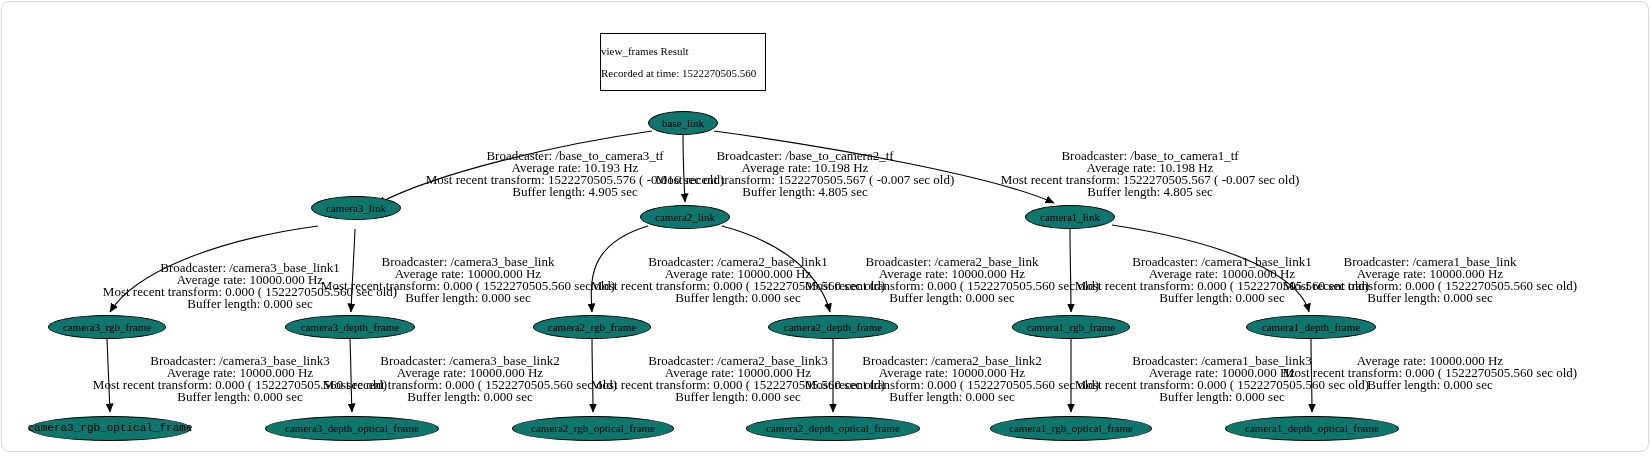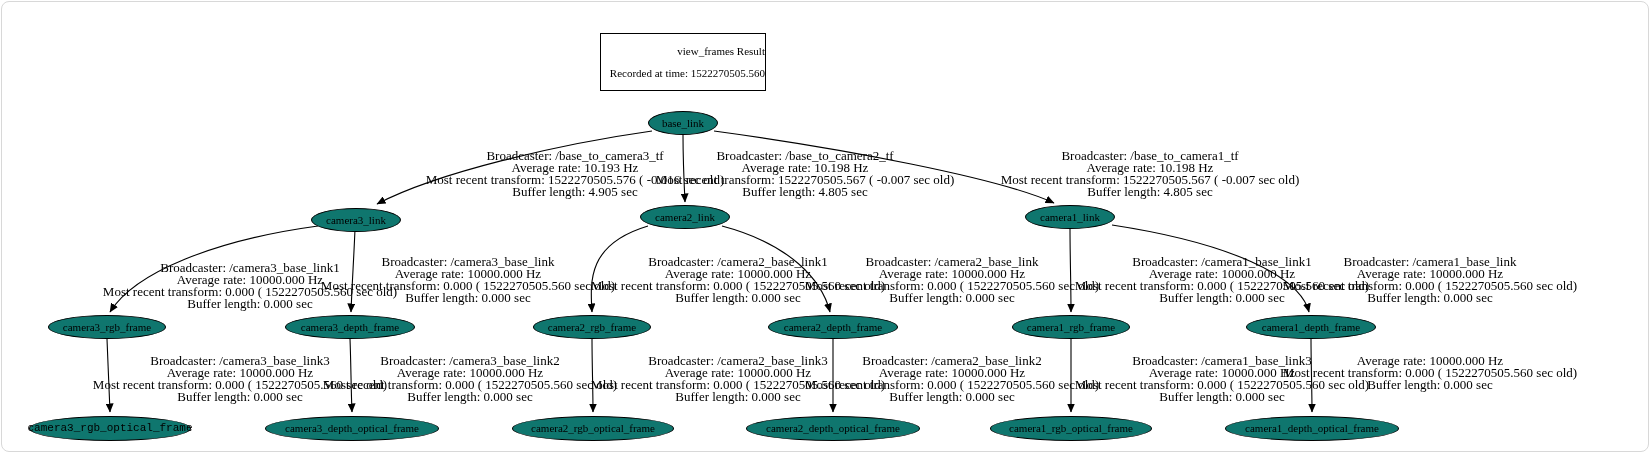--- a/index.html
+++ b/index.html
@@ -13,21 +13,21 @@
   .frame{
     position:absolute;left:1px;top:1px;width:1646px;height:449px;
     border:1px solid #d8d8d8;border-radius:8px;background:#ffffff;
   }
   #edge-layer{position:absolute;left:0;top:0;width:1650px;height:475px;}
   .edge-path{fill:none;stroke:#000000;stroke-width:1.1px;}
   .title-box{
     position:absolute;left:600px;top:33px;width:164px;height:56px;
     border:1px solid #000;background:#fff;
     display:flex;flex-direction:column;justify-content:space-evenly;
-    text-align:right;font-size:11px;color:#000;
+    text-align:left;font-size:11px;color:#000;
   }
   .node{
     position:absolute;border:1px solid #000;border-radius:50%;
     background:#0f766e;display:flex;align-items:center;justify-content:center;
     box-sizing:border-box;
   }
   .node-label{font-size:11px;color:#000;white-space:nowrap;}
   .edge-label{
     position:absolute;width:360px;text-align:center;color:#000;
     font-size:13px;line-height:12px;
@@ -67,21 +67,21 @@
 
   <div class="title-box">
     <div>view_frames Result</div>
     <div>Recorded at time: 1522270505.560</div>
   </div>
 
   <div id="nodes">
       <div class="node" style="left: 648px; top: 111px; width: 70px; height: 24px;">
     <span class="node-label">base_link</span>
   </div>
-      <div class="node" style="left: 311px; top: 208px; width: 90px; height: 24px;">
+      <div class="node" style="left: 311px; top: 196px; width: 90px; height: 24px;">
     <span class="node-label">camera3_link</span>
   </div>
       <div class="node" style="left: 640px; top: 205px; width: 90px; height: 24px;">
     <span class="node-label">camera2_link</span>
   </div>
       <div class="node" style="left: 1025px; top: 205px; width: 90px; height: 24px;">
     <span class="node-label">camera1_link</span>
   </div>
       <div class="node" style="left: 48px; top: 315px; width: 118px; height: 24px;">
     <span class="node-label">camera3_rgb_frame</span>

